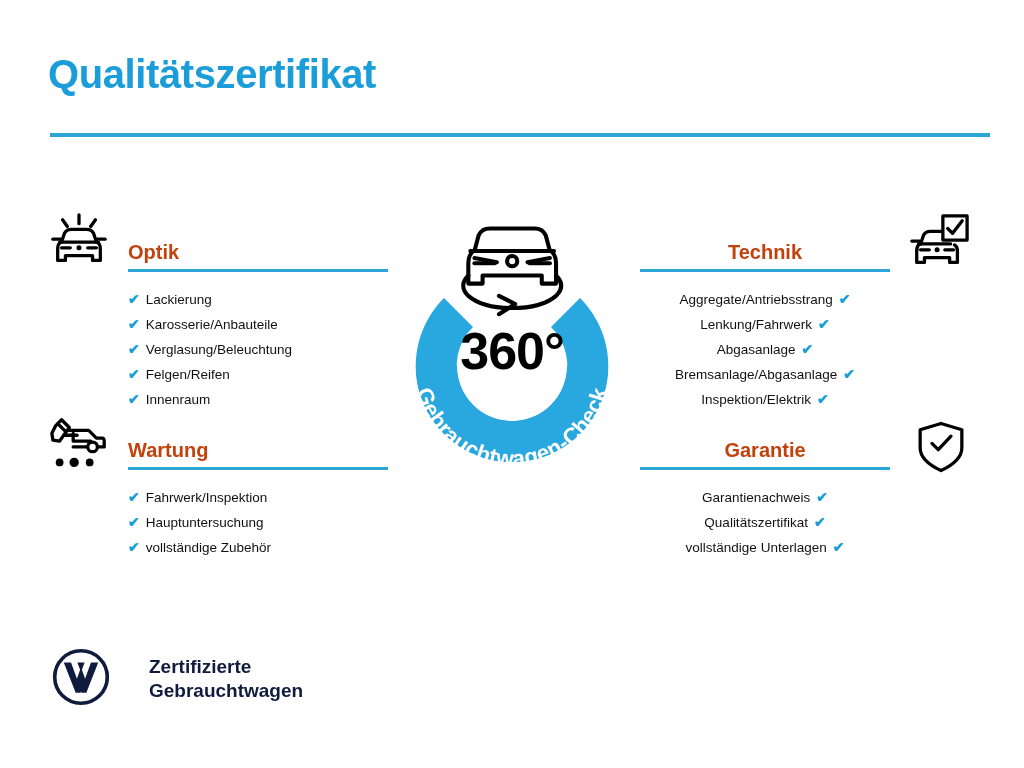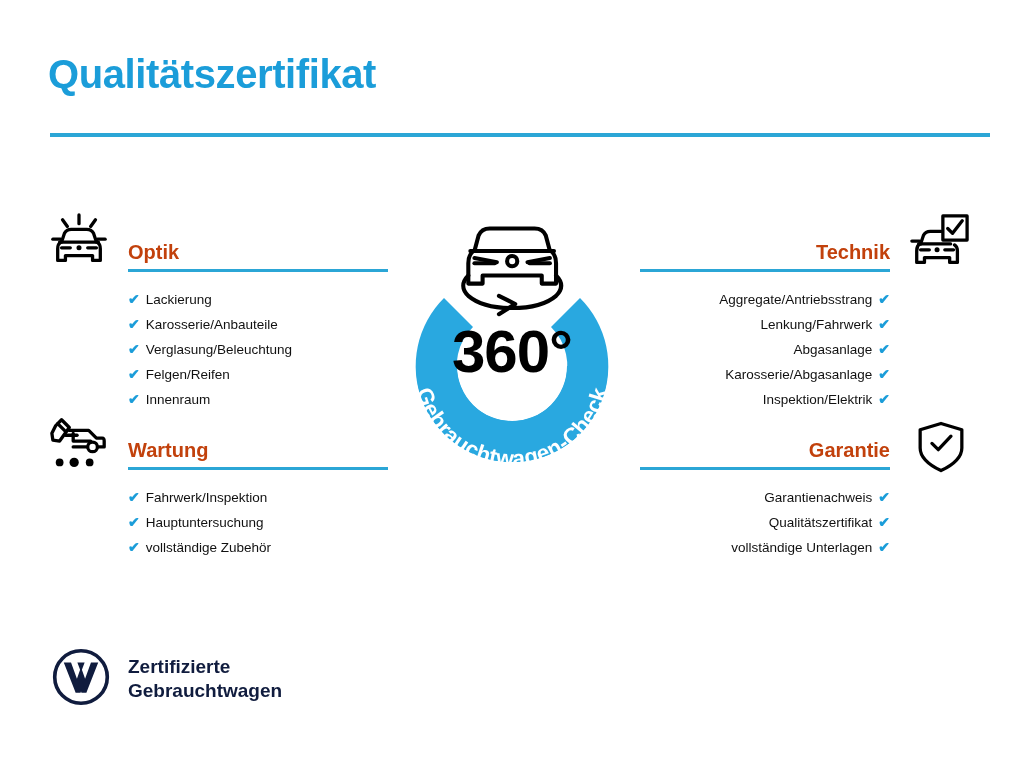--- a/index.html
+++ b/index.html
@@ -34,21 +34,21 @@
     width: 940px;
     height: 4px;
     background: #2BA6D6;
   }
 
   
   .section {
     position: absolute;
   }
   .section.left  { left: 128px;  width: 260px; text-align: left; }
-  .section.right { left: 640px;  width: 250px; text-align: right; }
+  .section.right { left: 640px;  width: 250px; text-align: center; }
 
   .section-heading {
     font-size: 20px;
     font-weight: bold;
     color: #c2410c;
     line-height: 24px;
     white-space: nowrap;
   }
   .section-rule {
     margin-top: 5px;
@@ -93,36 +93,37 @@
   }
   #badge-degrees {
     position: absolute;
     left: 0;
     top: 0;
     width: 280px;
     height: 290px;
     display: flex;
     align-items: center;
     justify-content: center;
-    font-size: 60px;
+    font-size: 52px;
     font-weight: bold;
     color: #000000;
     letter-spacing: -1px;
     padding-top: 20px;
     box-sizing: border-box;
     pointer-events: none;
   }
 
   
   #vw-logo-block {
     position: absolute;
     left: 52px;
     top: 648px;
     display: flex;
     align-items: center;
+    gap: 21px;
   }
   #vw-wordmark {
     margin-left: 18px;
     font-size: 19px;
     font-weight: bold;
     line-height: 24px;
     color: #101C3E;
     white-space: nowrap;
   }
 </style>
@@ -202,21 +203,21 @@
     <circle cx="30" cy="39" r="2.6" fill="#000"></circle>
   </svg>
 </div>
 <div class="section right" style="top:240px;">
   <div class="section-heading">Technik</div>
   <div class="section-rule"></div>
   <ul class="section-list">
     <li><span>Aggregate/Antriebsstrang</span><span class="check">✔</span></li>
     <li><span>Lenkung/Fahrwerk</span><span class="check">✔</span></li>
     <li><span>Abgasanlage</span><span class="check">✔</span></li>
-    <li><span>Karosserie/Abgasanlage</span><span class="check">✔</span></li>
+    <li><span>Bremsanlage/Abgasanlage</span><span class="check">✔</span></li>
     <li><span>Inspektion/Elektrik</span><span class="check">✔</span></li>
   </ul>
 </div>
 
 <div class="section-icon" style="left:912px; top:418px;">
   <svg viewBox="0 0 64 64" width="58" height="58">
     <g fill="none" stroke="#000" stroke-width="3.6" stroke-linecap="round" stroke-linejoin="round">
       <path d="M32 6 L55 13 L55 33 Q55 47 32 58 Q9 47 9 33 L9 13 Z"></path>
       <path d="M22 28 L29 35 L43 20"></path>
     </g>

